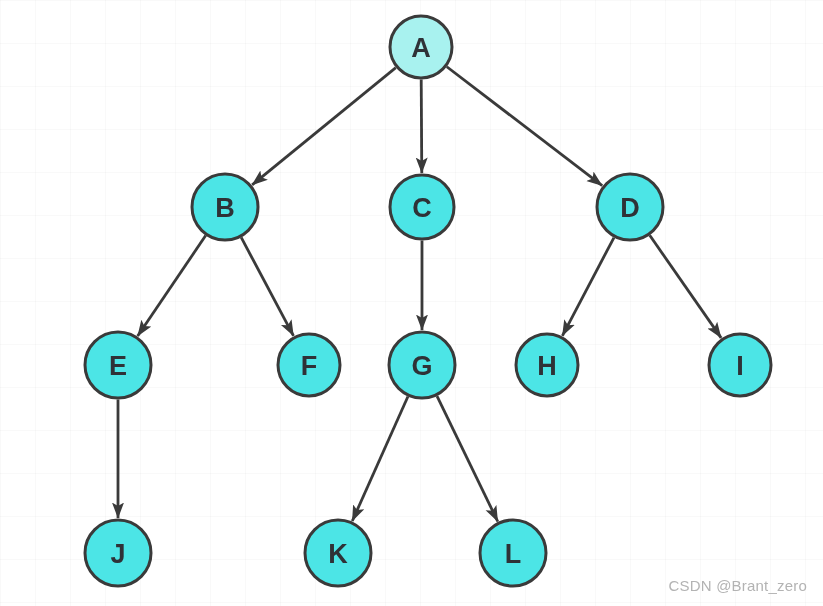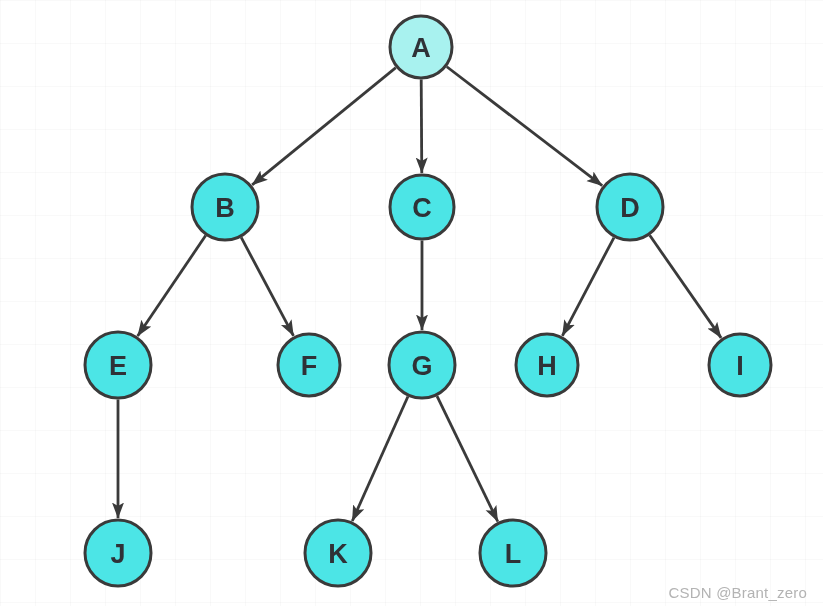--- a/index.html
+++ b/index.html
@@ -28,21 +28,21 @@
     display: block;
   }
   .node-label-text {
     font-family: "Liberation Sans", "DejaVu Sans", sans-serif;
     font-weight: bold;
     font-size: 27px;
   }
   .watermark {
     position: absolute;
     right: 16px;
-    bottom: 5px;
+    bottom: 12px;
     font-size: 15px;
     letter-spacing: 0.2px;
     user-select: none;
   }
 </style>
 </head>
 <body>
 
 <div class="stage">
   <svg class="tree" id="tree-svg" viewBox="0 0 823 606" xmlns="http://www.w3.org/2000/svg">

